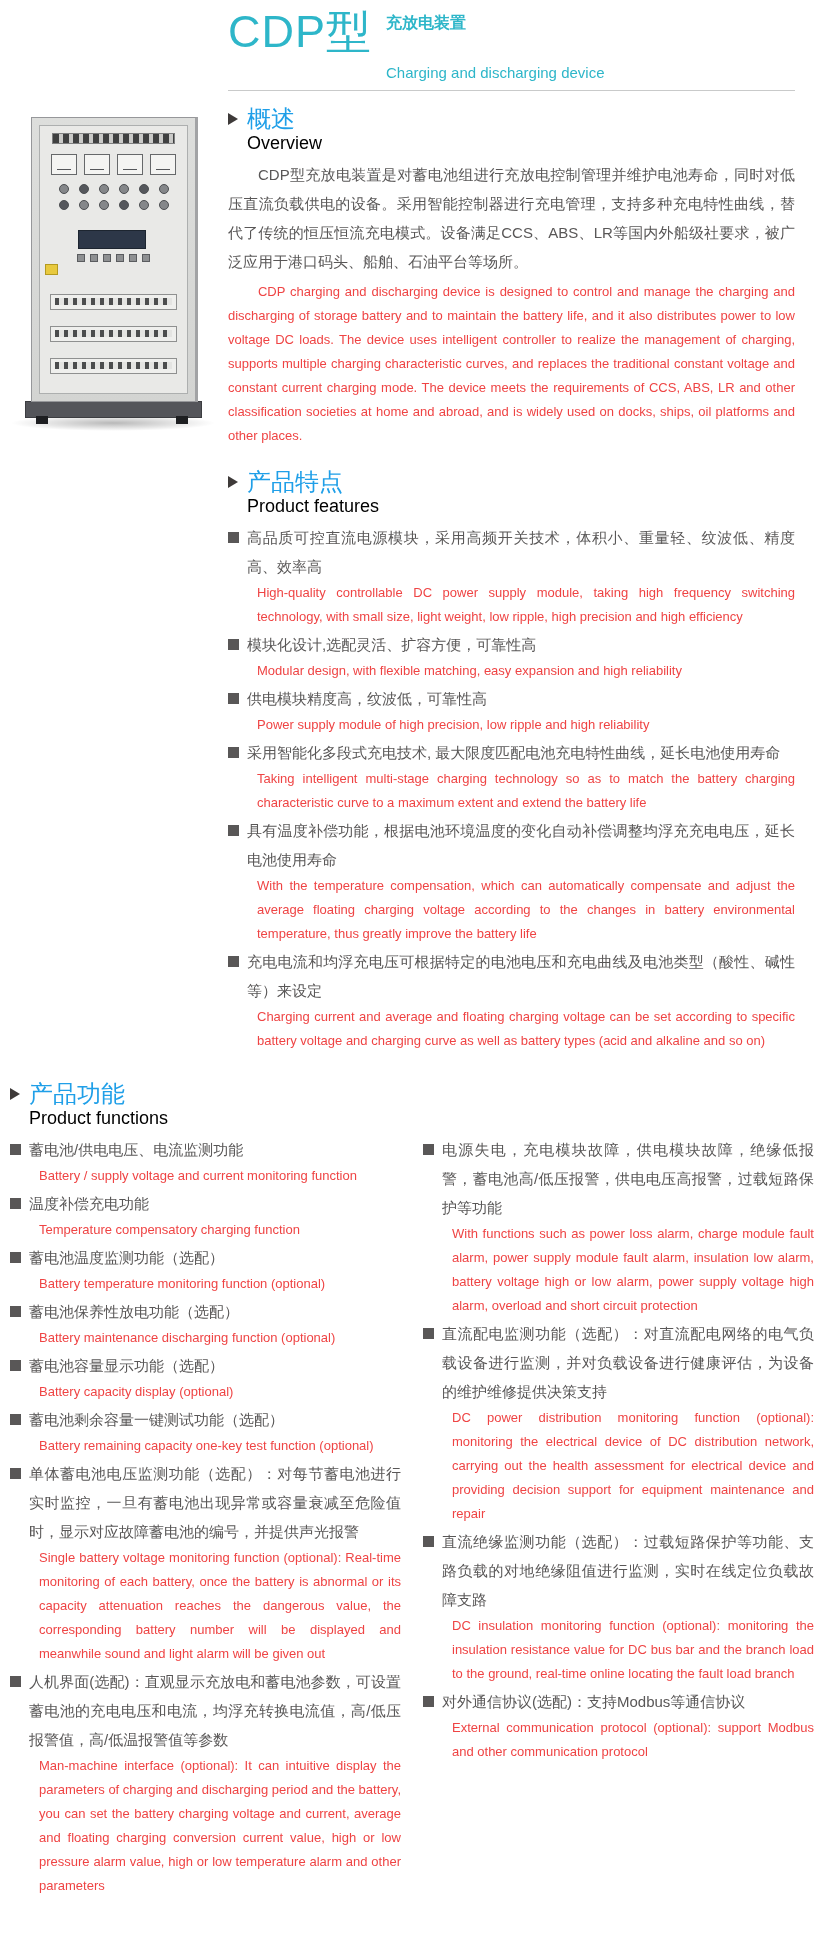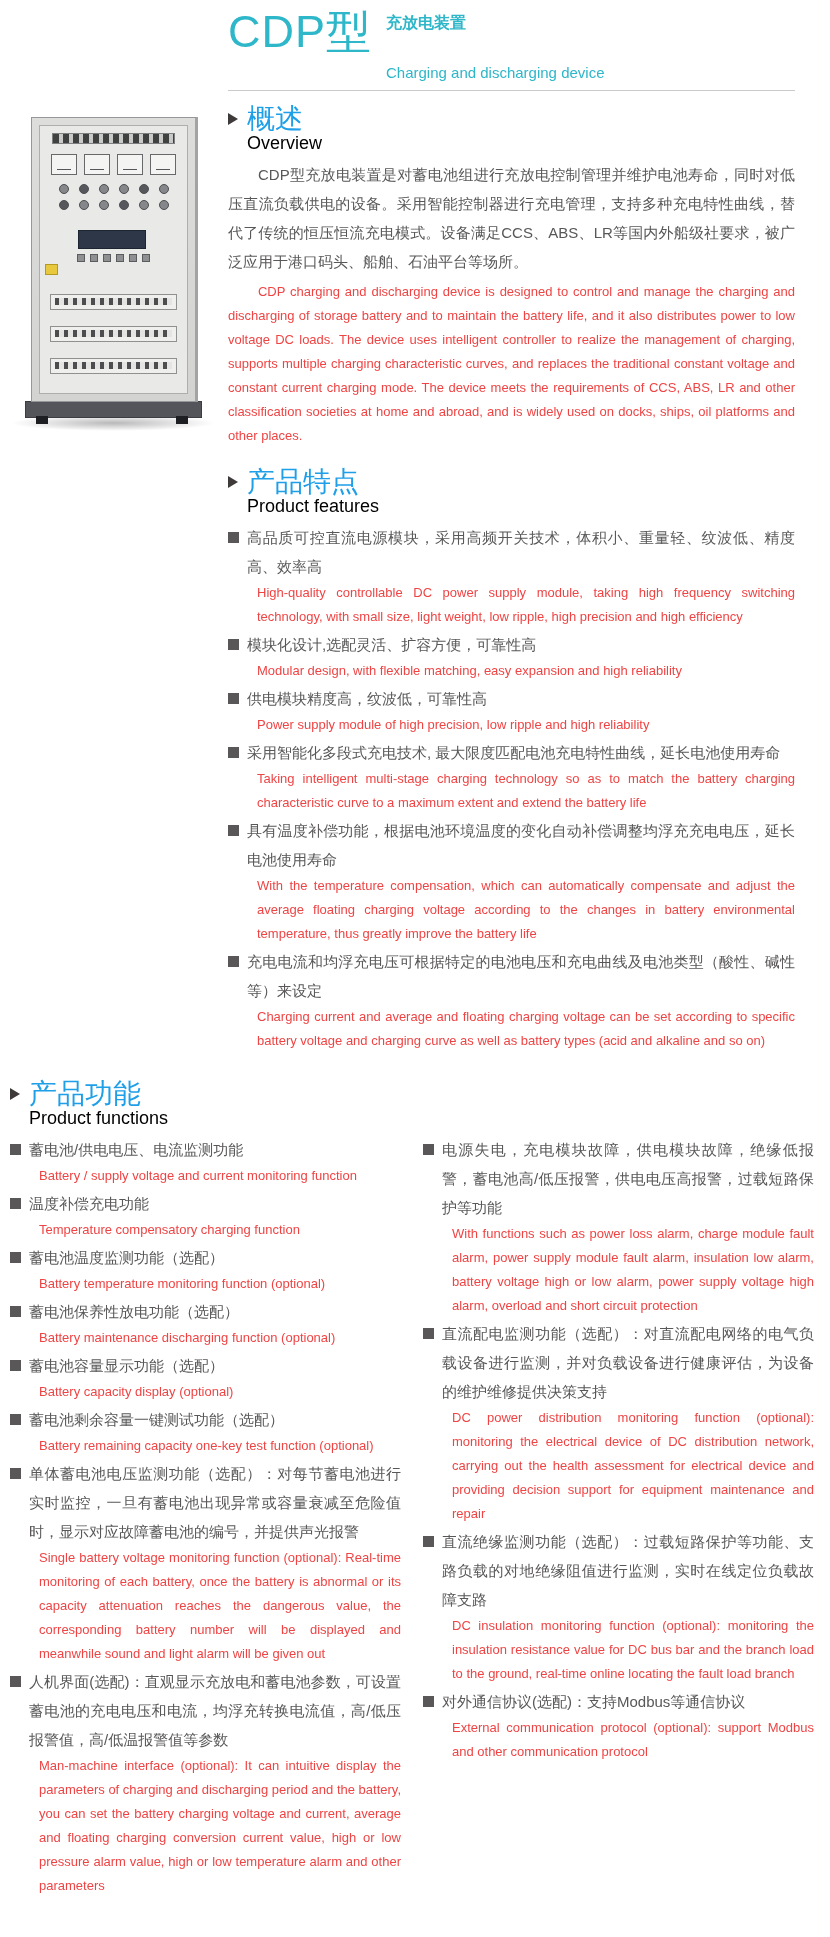--- a/index.html
+++ b/index.html
@@ -12,21 +12,21 @@
   .content-col{position:absolute;left:228px;top:8px;width:567px;}
   .doc-header{display:flex;align-items:flex-start;gap:14px;}
   .model{font-size:45px;line-height:1.05;color:#2eb6c9;letter-spacing:1px;font-weight:400;}
   .subtitle{padding-top:5px;}
   .sub-zh{font-size:16px;font-weight:bold;color:#2eb6c9;line-height:20px;}
   .sub-en{font-size:15px;color:#2eb6c9;line-height:19px;margin-top:30px;}
   .header-rule{height:1px;background:#c9caca;margin:8px 0 14px 0;}
   
   .sec-head{display:flex;align-items:flex-start;}
   .tri{width:0;height:0;border-left:10px solid #3e3a39;border-top:6px solid transparent;border-bottom:6px solid transparent;margin-top:8px;}
-  .sec-head h2{font-size:28px;color:#1f9fe8;margin:0 0 0 9px;font-weight:500;line-height:28px;}
+  .sec-head h2{font-size:24px;color:#1f9fe8;margin:0 0 0 9px;font-weight:500;line-height:28px;}
   .sec-sub{color:#000000;font-size:18px;margin:1px 0 8px 19px;line-height:18px;}
   
   p.zh{margin:0;font-size:15px;line-height:29px;text-align:justify;color:#595757;}
   p.en{margin:0;font-size:13px;line-height:24px;text-align:justify;color:#ef4444;}
   .overview p.zh{text-indent:2em;margin-top:2px;}
   .overview p.en{text-indent:2.3em;margin-top:4px;}
   .features{margin-top:20px;}
   .blist{margin-top:4px;}
   .bitem{position:relative;padding-left:19px;margin-bottom:1px;}
   .sq{position:absolute;left:0;top:9px;width:11px;height:11px;background:#595757;}

